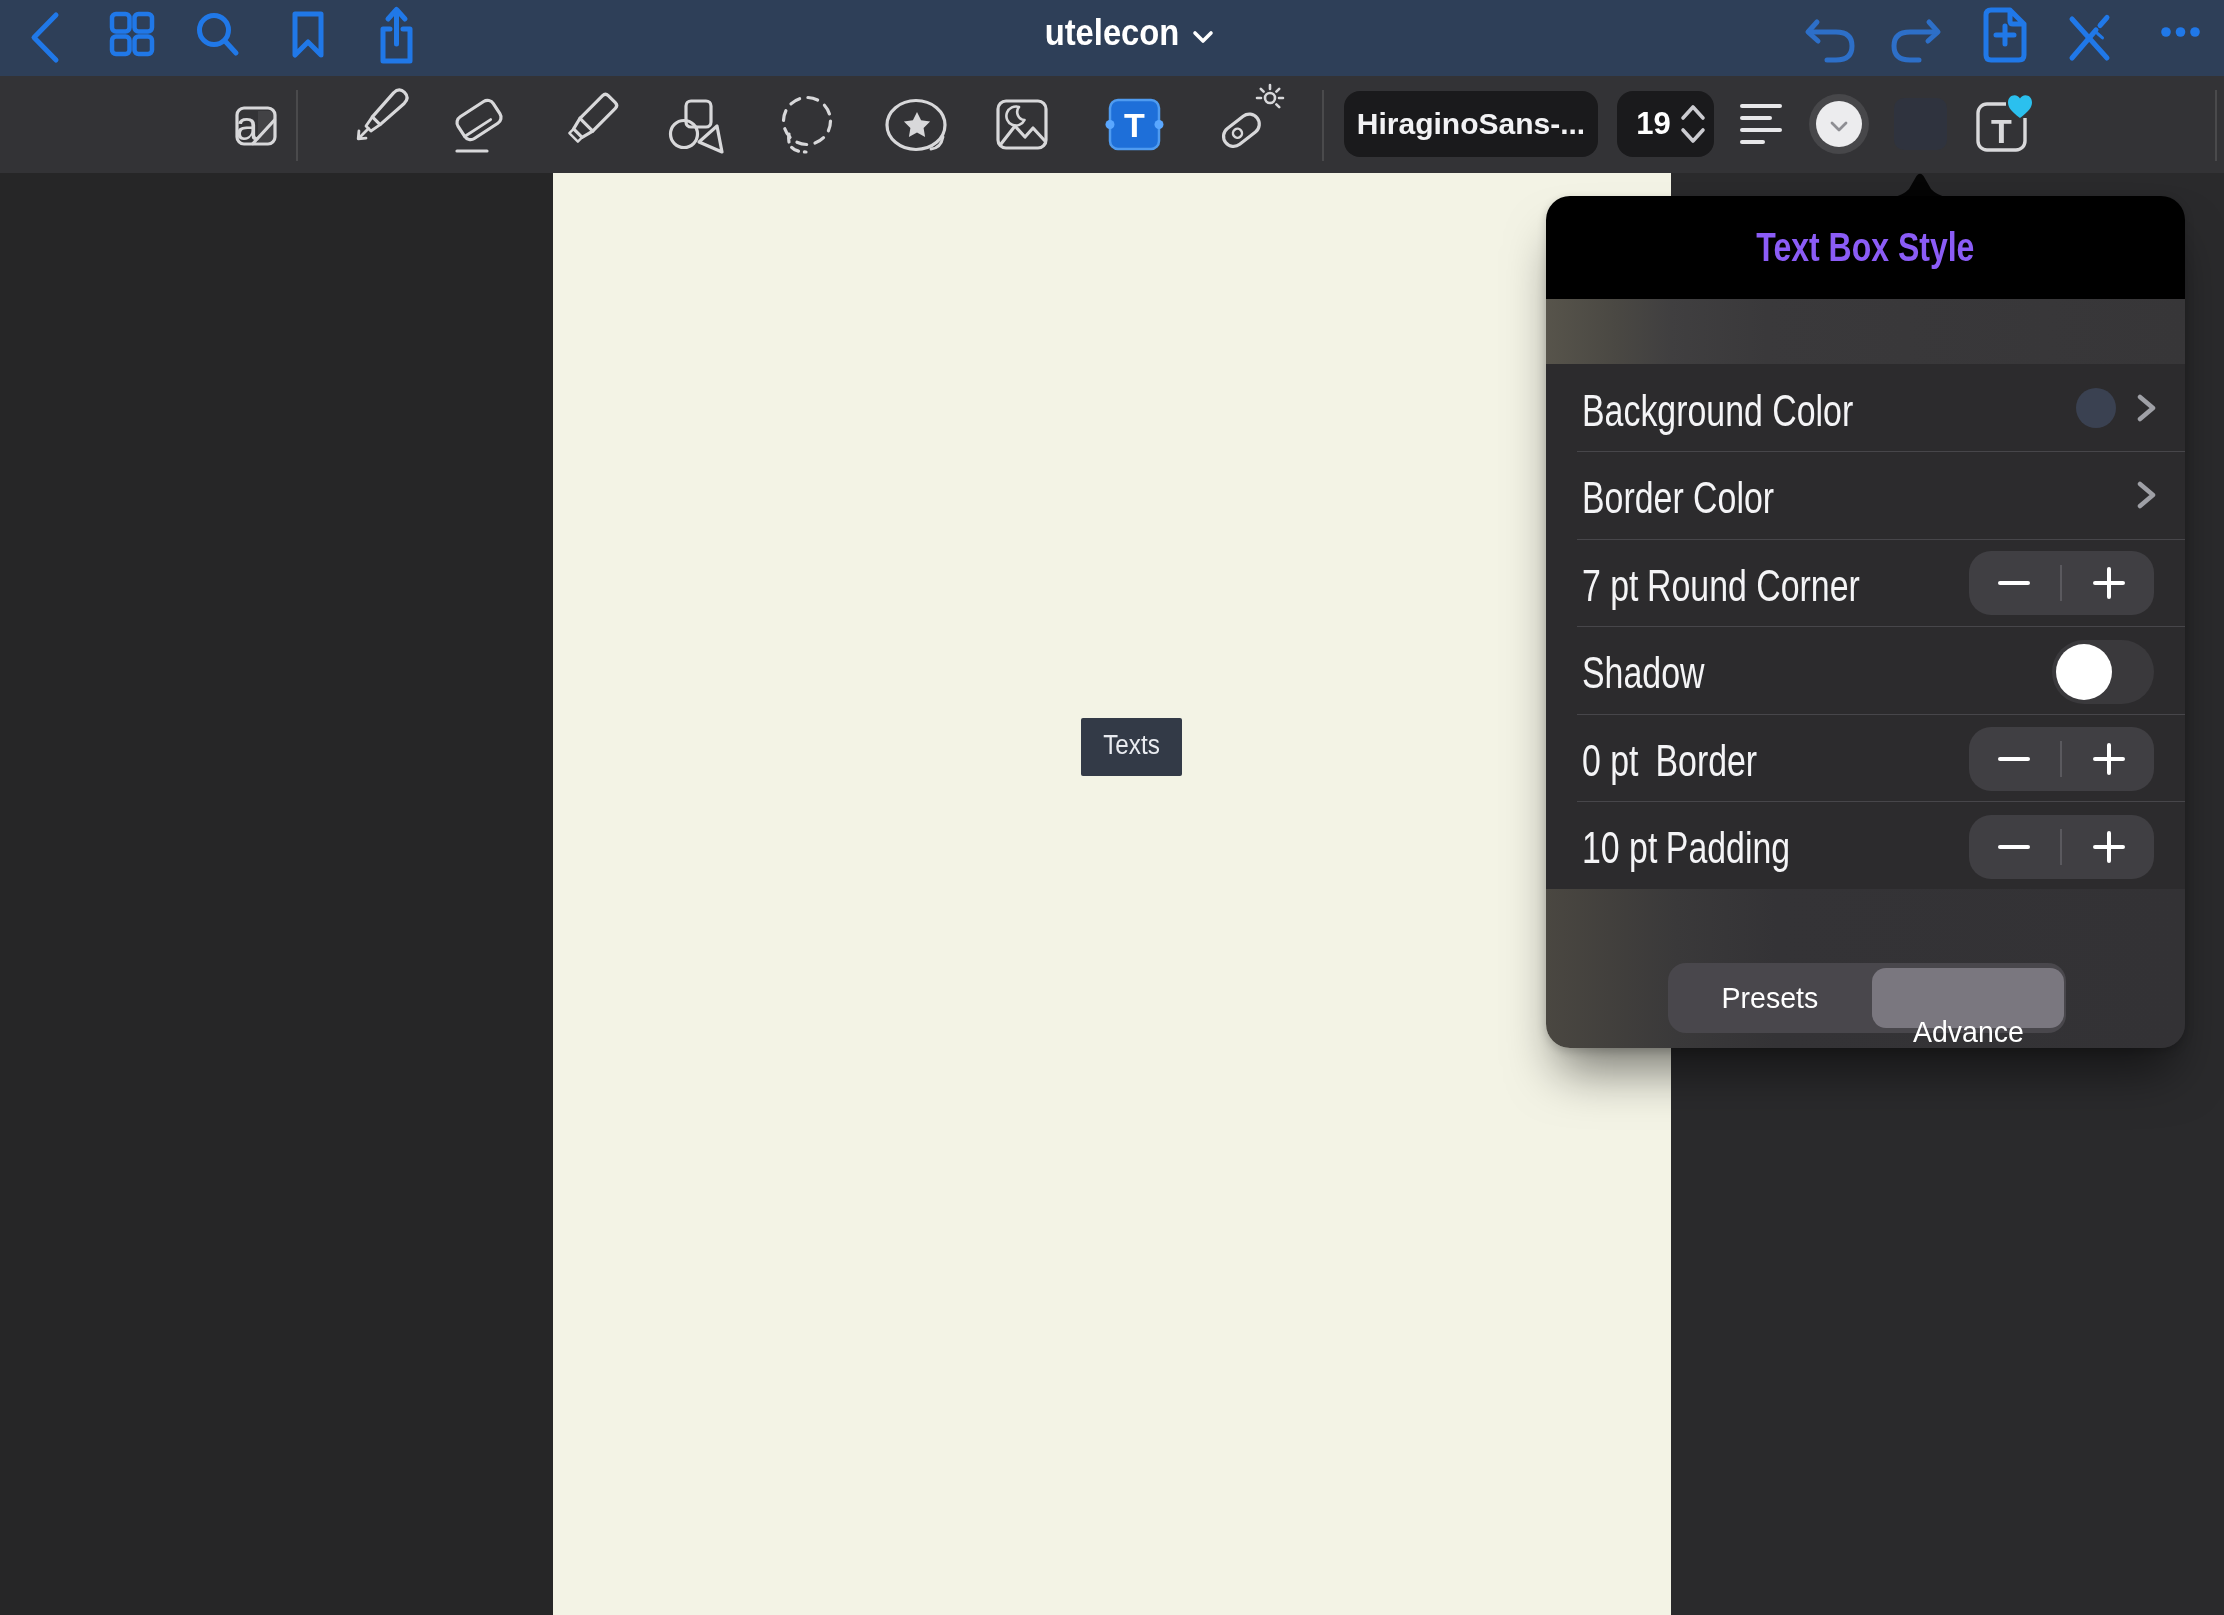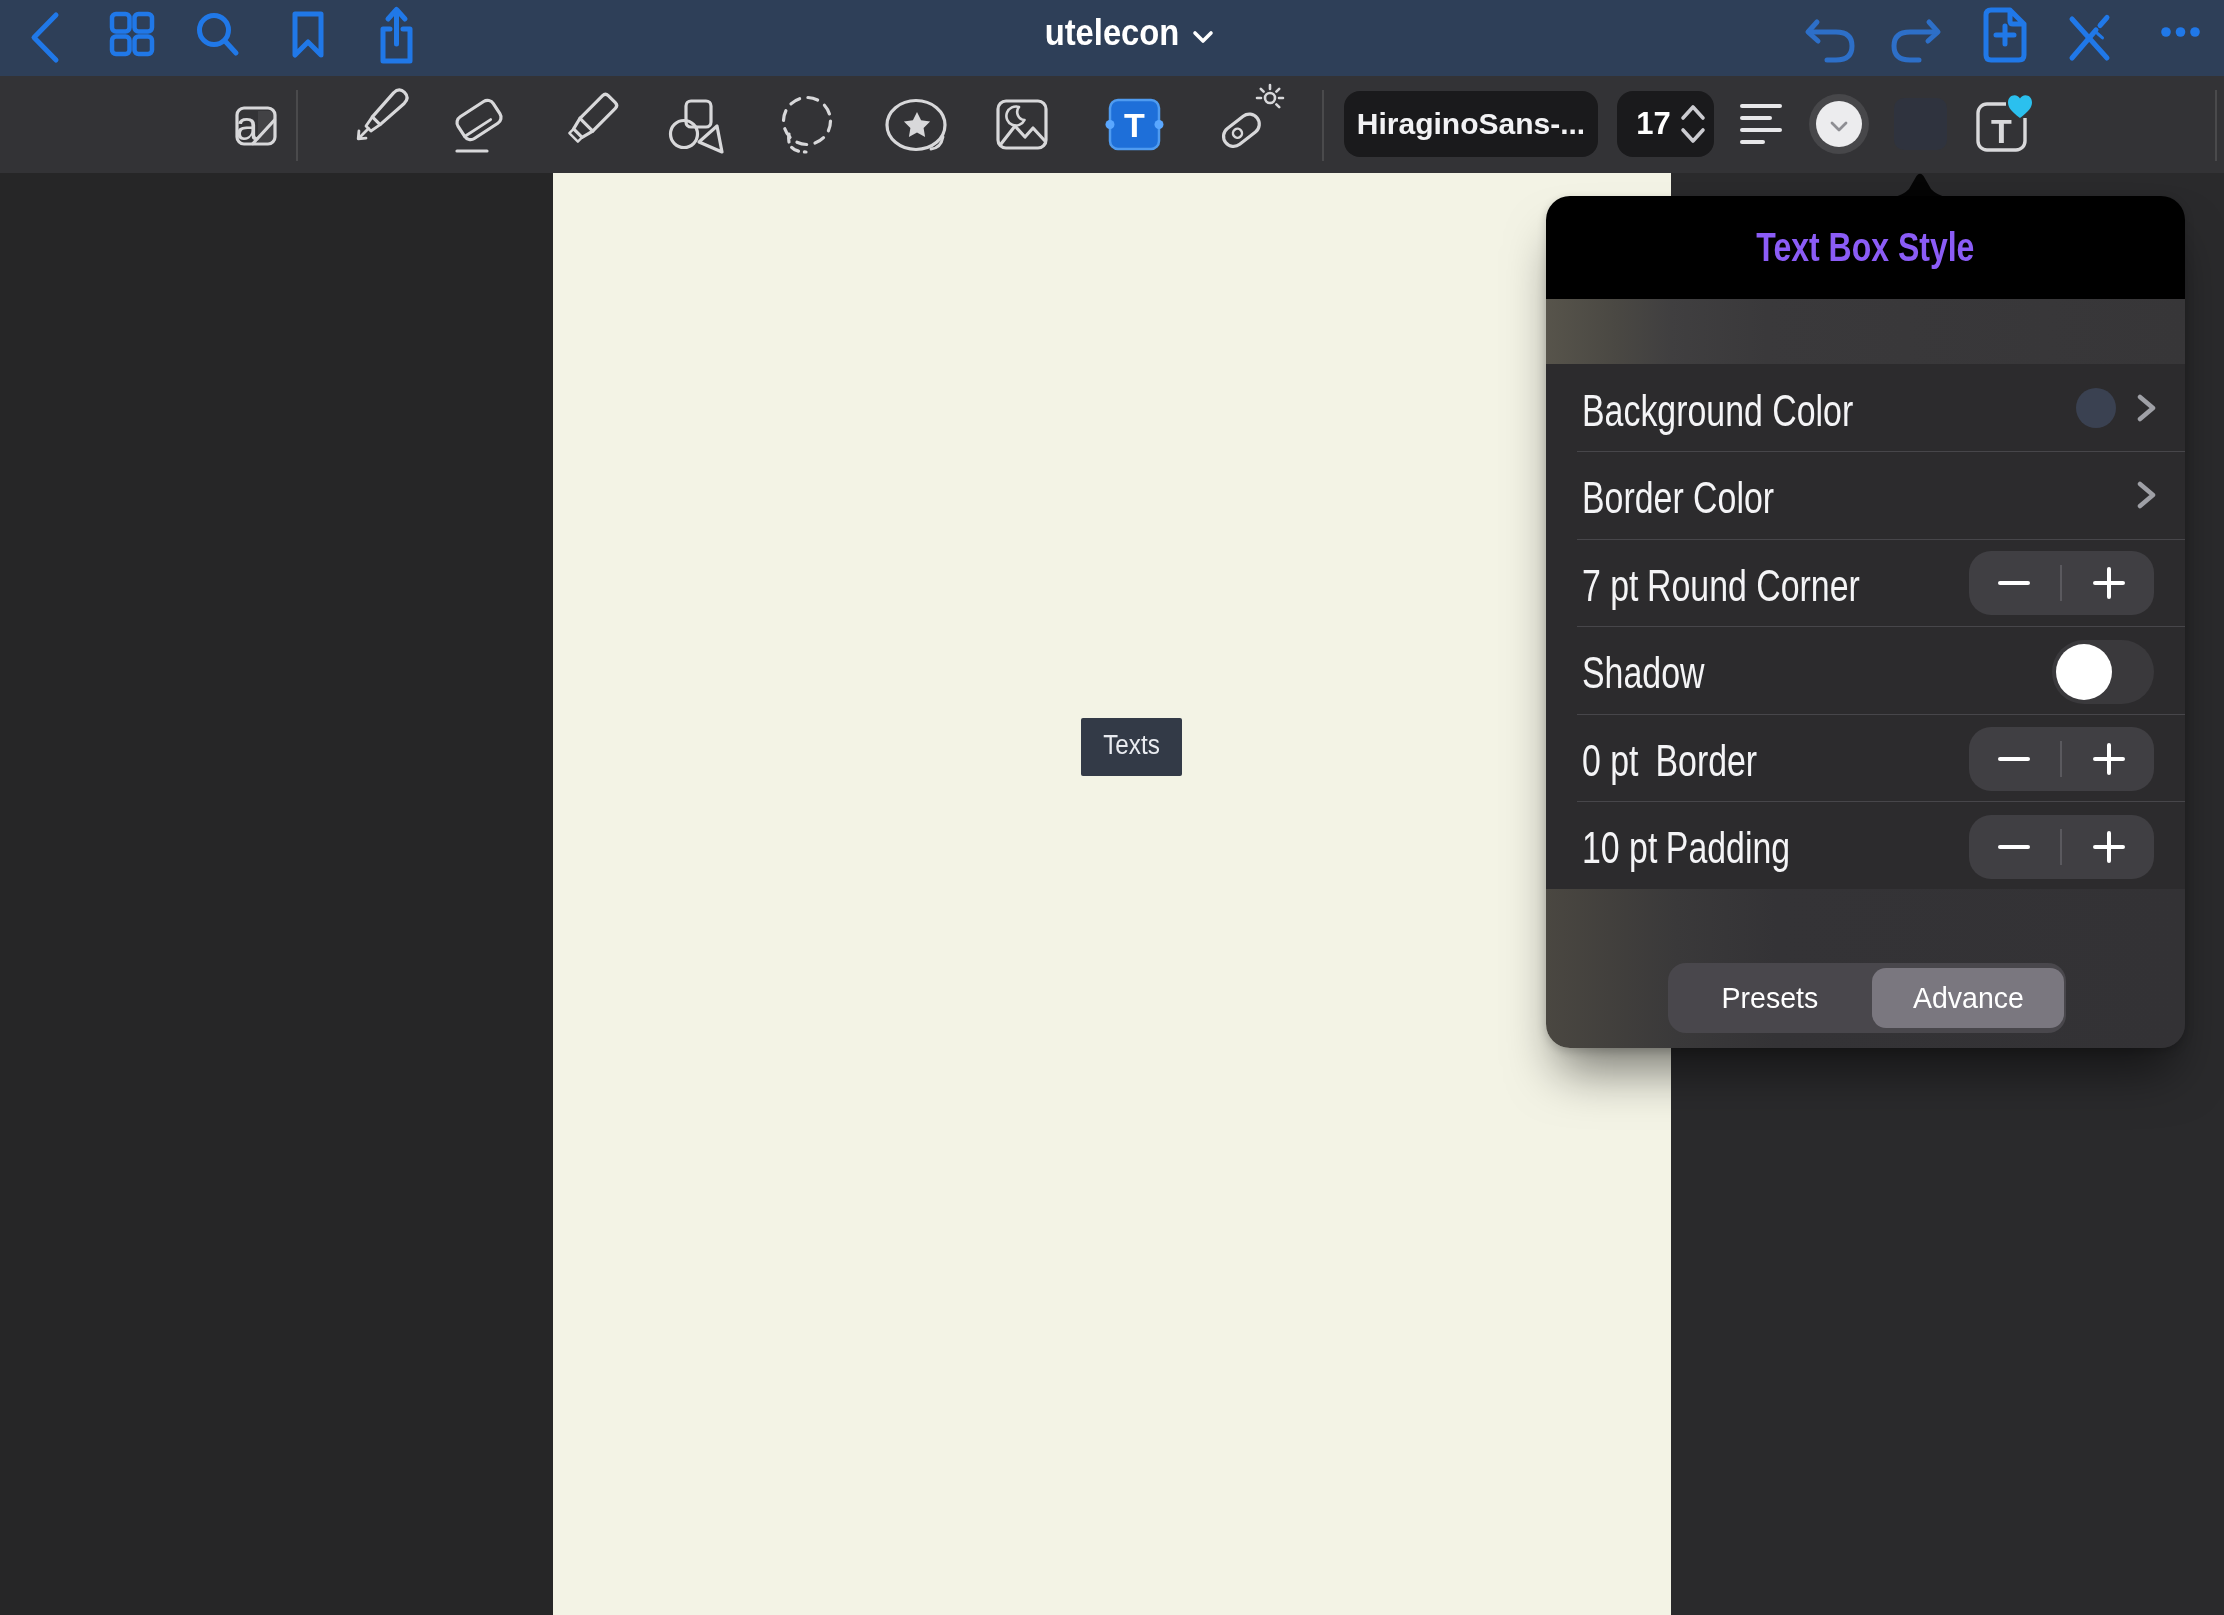--- a/index.html
+++ b/index.html
@@ -97,21 +97,21 @@
 <svg class="abs" style="left:1190px;top:24px;" width="26" height="26" viewBox="0 0 26 26">
   <path d="M5,9 L13,17 L21,9" fill="none" stroke="#fff" stroke-width="3.6" stroke-linecap="round" stroke-linejoin="round"></path>
 </svg>
 
 <div class="abs sep" style="left:296px;"></div>
 <div class="abs sep" style="left:1322px;"></div>
 <div class="abs sep" style="left:2215px;"></div>
 <div class="abs pill" style="left:1344px;top:91px;width:254px;height:66px;"></div>
 <div class="abs" style="left:1344px;top:91px;width:254px;height:66px;display:flex;align-items:center;justify-content:center;color:#f2f2f4;font-weight:bold;font-size:30px;">HiraginoSans-...</div>
 <div class="abs pill" style="left:1617px;top:91px;width:97px;height:66px;"></div>
-<div class="abs" style="left:1617px;top:91px;width:73px;height:66px;display:flex;align-items:center;justify-content:center;color:#fff;font-weight:bold;font-size:31px;">17</div>
+<div class="abs" style="left:1617px;top:91px;width:73px;height:66px;display:flex;align-items:center;justify-content:center;color:#fff;font-weight:bold;font-size:31px;">19</div>
 <svg class="abs" style="left:1676px;top:99px;" width="34" height="50" viewBox="0 0 34 50">
   <path d="M7,19 L17,8 L27,19 M7,31 L17,42 L27,31" fill="none" stroke="#cbcbd0" stroke-width="3.6" stroke-linecap="round" stroke-linejoin="round"></path>
 </svg>
 <svg class="abs" style="left:1740px;top:104px;" width="46" height="42" viewBox="0 0 46 42">
   <g stroke="#e8e8ea" stroke-width="4" stroke-linecap="round">
     <path d="M2,2 L40,2"></path>
     <path d="M2,14 L30,14"></path>
     <path d="M2,26 L40,26"></path>
     <path d="M2,38 L23,38"></path>
   </g>
@@ -250,16 +250,16 @@
 
   <div class="abs" style="left:506px;top:444px;width:102px;height:64px;border-radius:32px;background:#3a393c;">
     <div style="position:absolute;left:4px;top:4px;width:56px;height:56px;border-radius:50%;background:#fff;"></div>
   </div>
 
   <div class="abs" style="left:122px;top:767px;width:398px;height:70px;border-radius:18px;background:#49474c;"></div>
   <div class="abs" style="left:326px;top:772px;width:192px;height:60px;border-radius:14px;background:#7a777f;"></div>
   <div class="abs" style="left:122px;top:767px;width:204px;height:70px;display:flex;align-items:center;justify-content:center;color:#fff;font-size:30px;">
       <span style="transform:scaleX(0.95)">Presets</span>
     </div>
-  <div class="abs" style="left:326px;top:772px;width:192px;height:60px;display:flex;align-items:center;justify-content:center;color:#fff;font-size:30px;">
+  <div class="abs" style="left:326px;top:806px;width:192px;height:60px;display:flex;align-items:center;justify-content:center;color:#fff;font-size:30px;">
       <span style="transform:scaleX(0.95)">Advance</span>
     </div>
 </div>
 
 </body></html>

